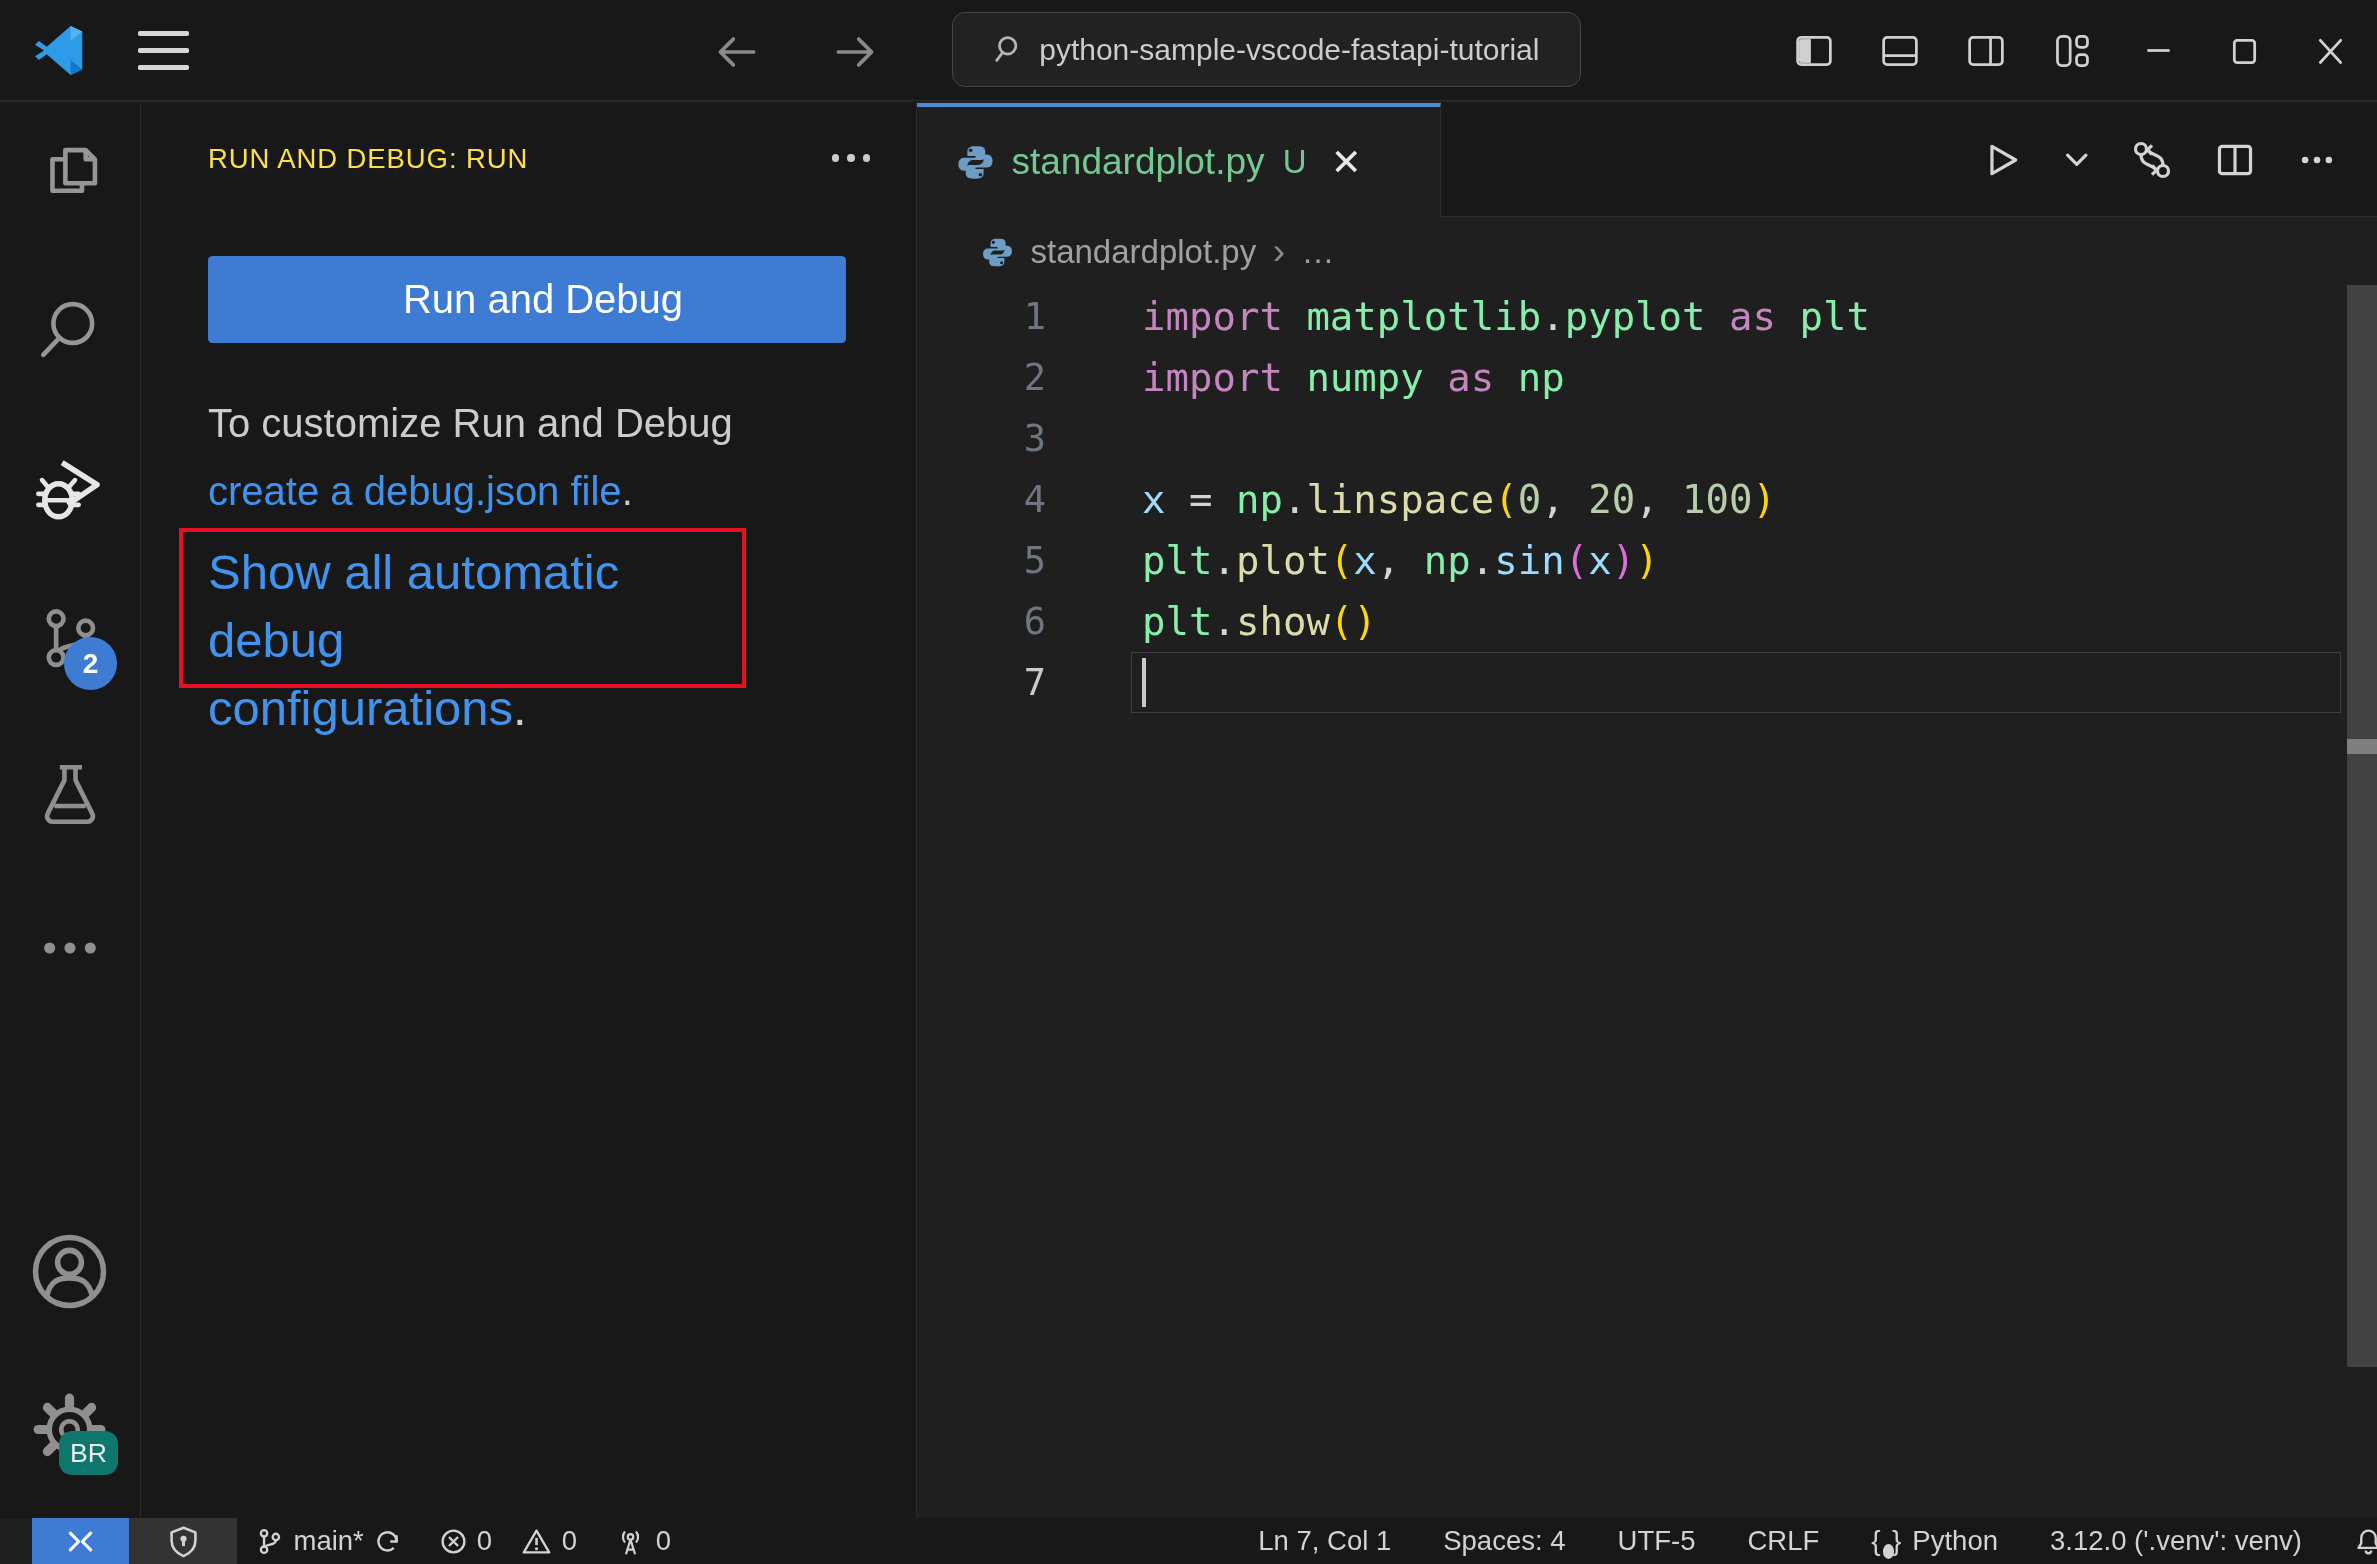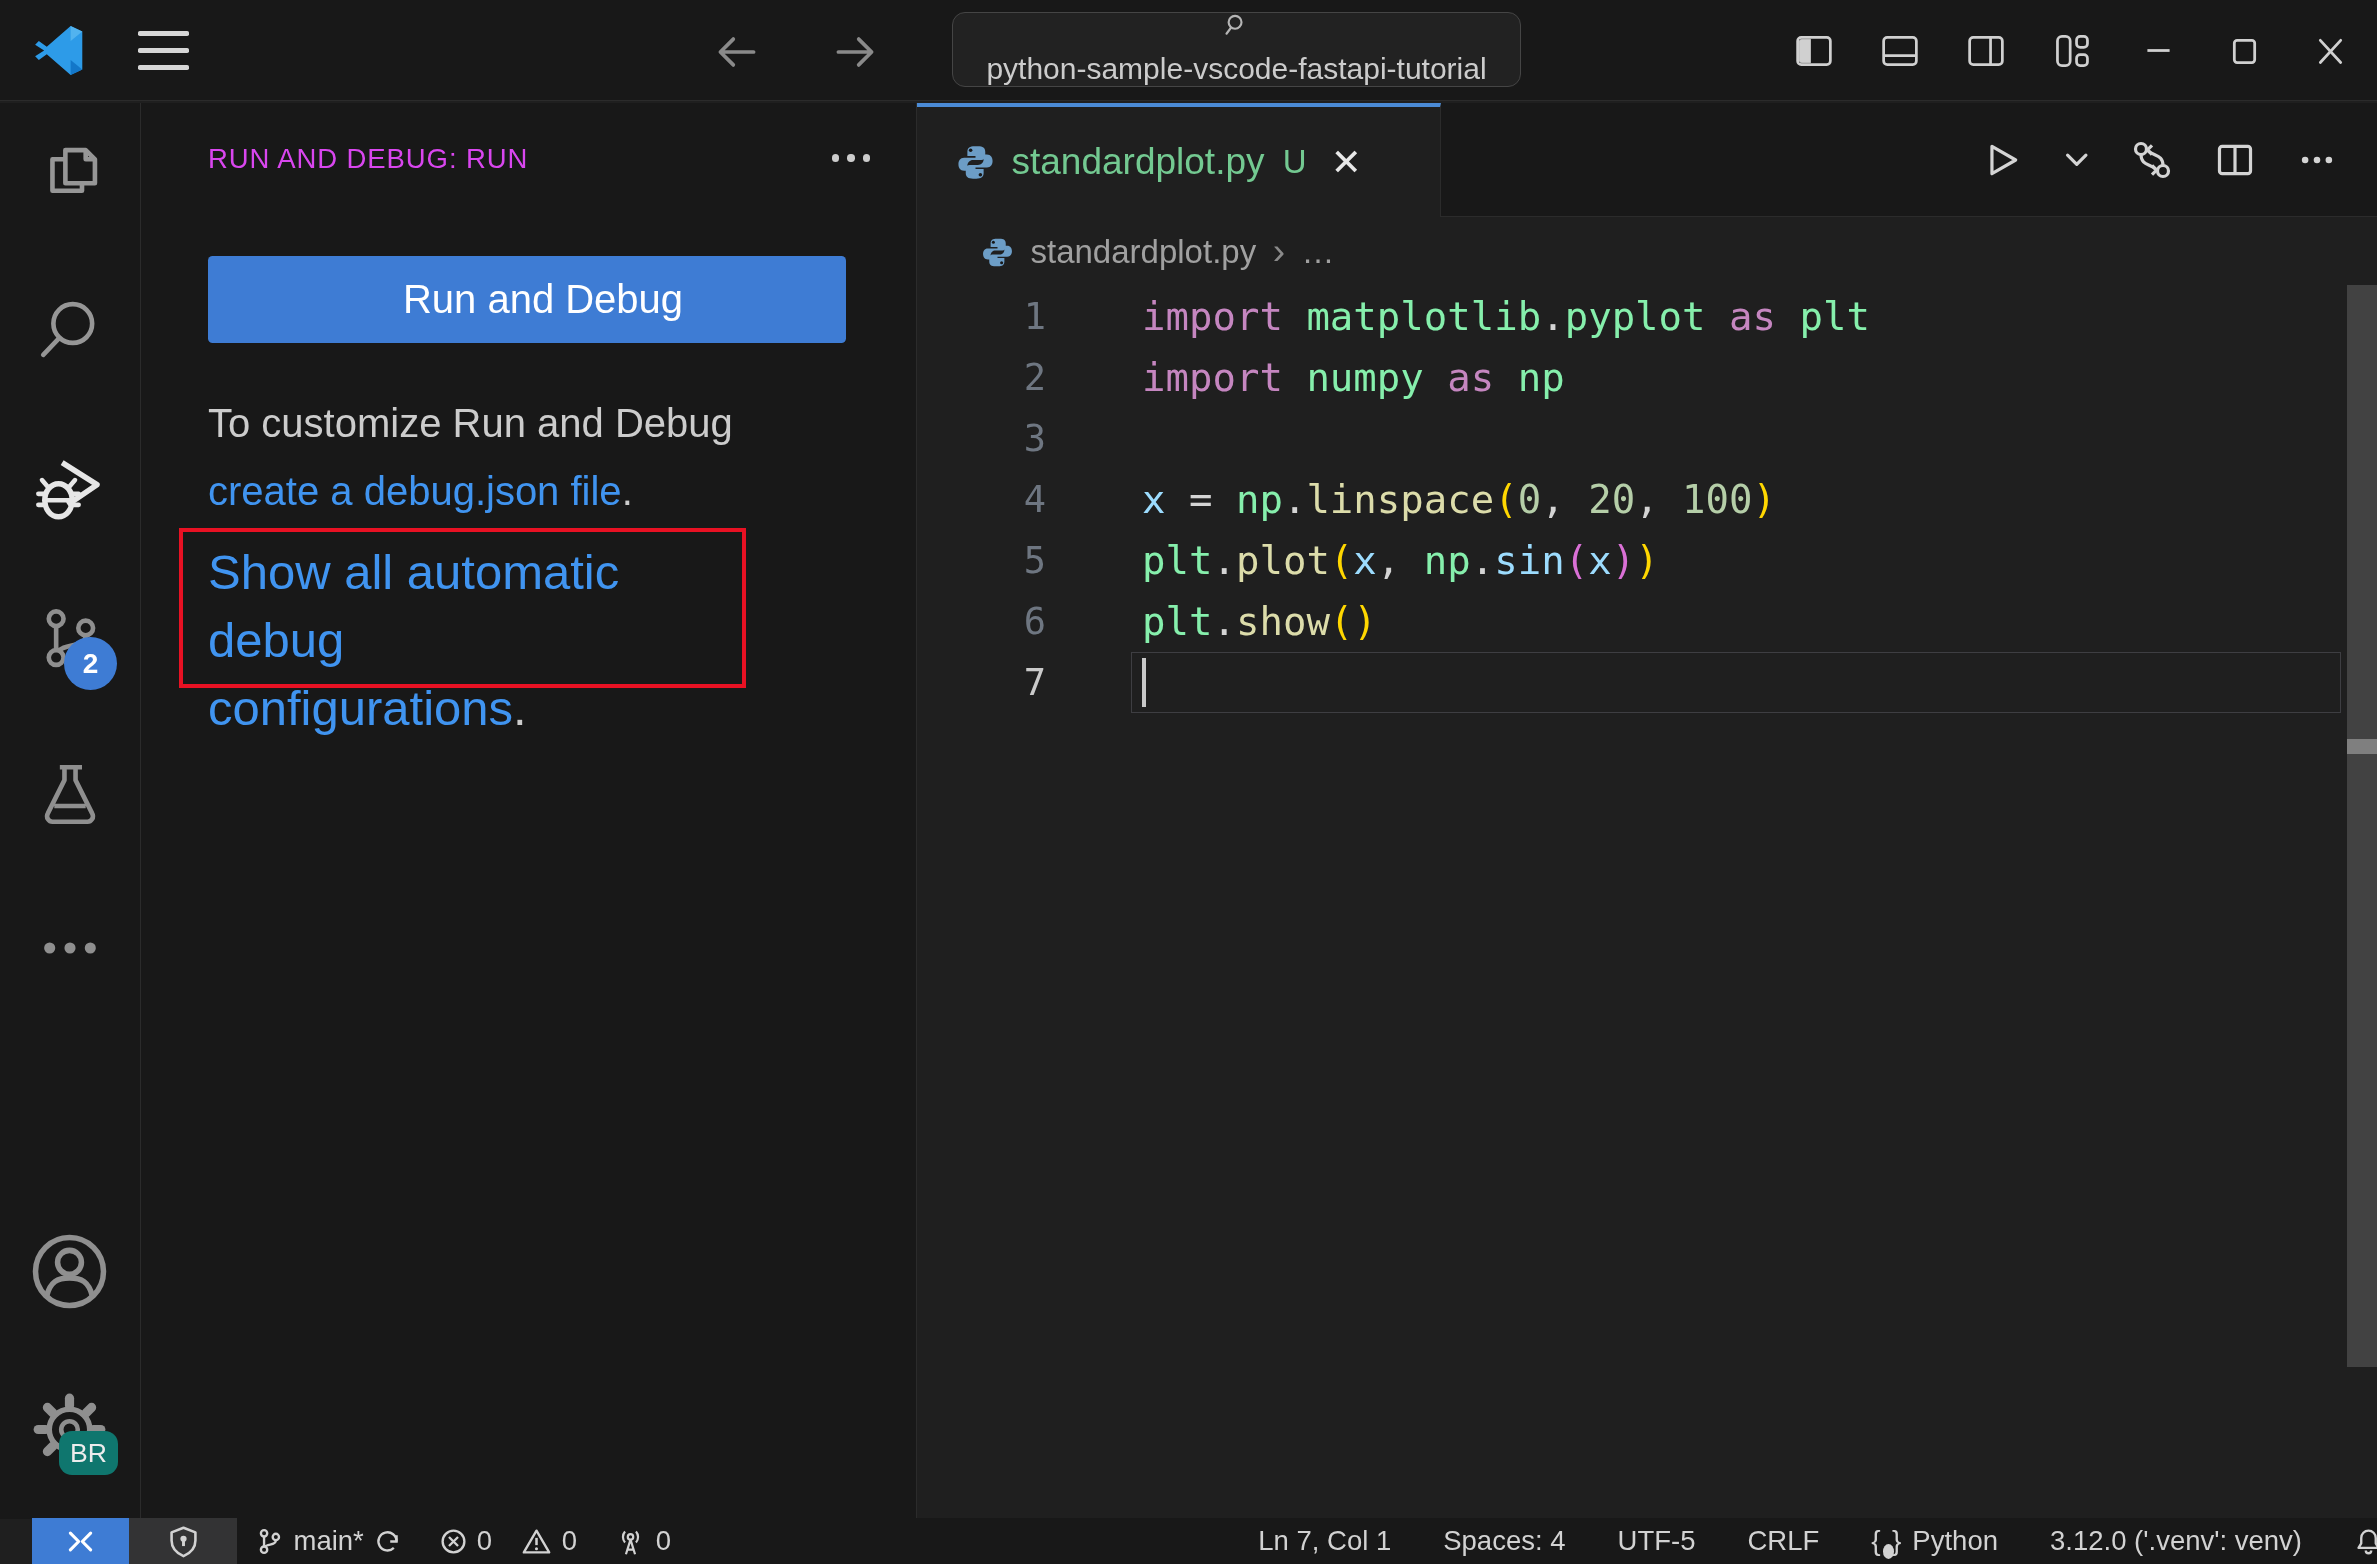--- a/index.html
+++ b/index.html
@@ -9,42 +9,42 @@
 
   
   .titlebar { position:absolute; left:0; top:0; width:2377px; height:101px;
     background:var(--bg-chrome,#181818); border-bottom:1.8px solid var(--border,#2b2b2b);
     display:flex; align-items:center; }
   .logo { position:absolute; left:33px; top:24px; width:53px; height:53px; }
   .hamburger { position:absolute; left:138px; top:31px; width:51px; height:39px;
     display:flex; flex-direction:column; justify-content:space-between; cursor:pointer; }
   .hamburger i { display:block; height:4.6px; background:#d6d6d6; border-radius:1.8px; }
   .navarrow { position:absolute; top:27.5px; width:48px; height:48px; }
-  .searchbox { position:absolute; left:952px; top:12px; width:569px; height:75px;
+  .searchbox { position:absolute; left:952px; top:12px; width:629px; height:75px;
     background:#222222; border:1.8px solid #454545; border-radius:13px;
-    display:flex; align-items:center; justify-content:center; gap:14.7px; color:#cccccc; font-size:30px;flex-direction:column; }
+    display:flex; align-items:center; justify-content:center; gap:14.7px; color:#cccccc; font-size:30px; }
   .titlebar-right { position:absolute; right:26px; top:0; height:101px; display:flex; align-items:center; gap:44px; }
   .tb-icon { width:42px; height:42px; display:flex; align-items:center; justify-content:center; }
 
   
   .activitybar { position:absolute; left:0; top:103px; width:141px; height:1416px;
     background:var(--bg-chrome,#181818); border-right:1.8px solid var(--border,#2b2b2b); }
   .ab-item { position:absolute; left:0; width:139px; height:128px; display:flex;
     align-items:center; justify-content:center; }
   .badge-circle { position:absolute; left:64px; top:61px; width:53px; height:53px; border-radius:50%;
     background:var(--accent,#3e7cd4); color:#fff; font-size:28px; font-weight:bold;
     display:flex; align-items:center; justify-content:center; }
   .badge-rect { position:absolute; left:59px; top:66px; min-width:59px; height:44px; border-radius:13px;
     background:#0f766e; color:#ececec; font-size:26.6px; display:flex; align-items:center; justify-content:center; padding:0 7.3px;}
 
   
   .sidebar { position:absolute; left:141px; top:103px; width:776px; height:1416px;
     background:var(--bg-chrome,#181818); border-right:1.8px solid var(--border,#2b2b2b);
     color:#cccccc; }
-  .sb-header { position:absolute; left:67px; top:40px; font-size:27.5px; letter-spacing:0.9px; color:#d946ef; }
+  .sb-header { position:absolute; left:67px; top:40px; font-size:27.5px; letter-spacing:0.9px; color:#fde047; }
   .sb-more { position:absolute; left:678px; top:35px; width:64px; height:40px; display:flex;
     align-items:center; justify-content:center; gap:8.3px; cursor:pointer; }
   .sb-more i { width:7.3px; height:7.3px; border-radius:50%; background:#cccccc; }
   .run-btn { position:absolute; left:67px; top:153px; width:638px; height:87px;
     background:var(--accent,#3e7cd4); border:none; border-radius:4.6px; color:#ffffff;
     font-size:40px; font-family:"Liberation Sans",sans-serif; cursor:pointer;padding-left:32px; }
   .sb-hint { position:absolute; left:67px; top:286px; font-size:40px; line-height:68px; color:#cccccc; }
   a.sb-link { color:var(--link,#4094f0); text-decoration:none; cursor:pointer; }
   .period { color:#cccccc; }
   .red-box { position:absolute; left:38px; top:425px; width:567px; height:160px;

